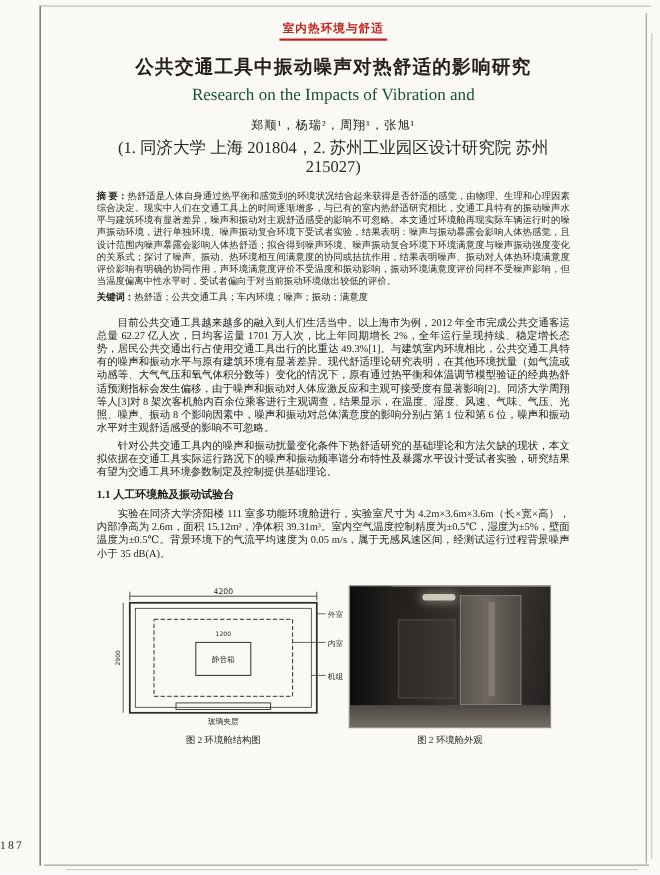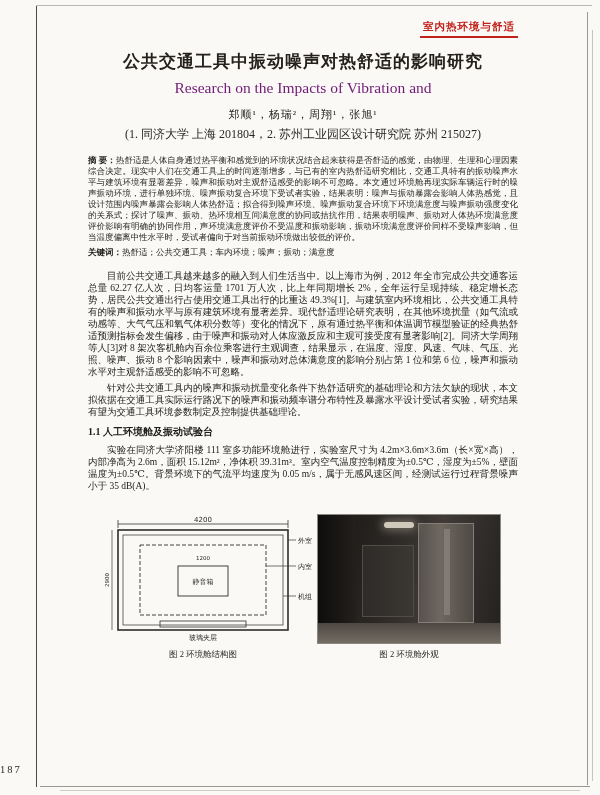--- a/index.html
+++ b/index.html
@@ -12,33 +12,33 @@
   
   .scan-left   { position:absolute; left:36px; top:5px; bottom:8px; width:1px; background:#4a4a48; }
   .scan-top    { position:absolute; left:36px; right:8px; top:5px; height:1px; background:#b9b7b2; }
   .scan-right1 { position:absolute; right:12px; top:12px; bottom:10px; width:1px; background:#9a9892; }
   .scan-right2 { position:absolute; right:7px;  top:30px; bottom:14px; width:1px; background:#c6c4be; }
   .scan-bot1   { position:absolute; left:40px; right:10px; bottom:8px; height:1px; background:#9a9892; }
   .scan-bot2   { position:absolute; left:60px; right:20px; bottom:4px; height:1px; background:#cfcdc7; }
 
   .content { position:absolute; left:88px; top:16px; width:430px; }
 
-  .journal-tag { text-align:right; margin-bottom:4px; }
+  .journal-tag { text-align:center; margin-bottom:4px; }
   .journal-tag span {
     display:inline-block; color:#c2221c; font-weight:bold; font-size:10.5px;
     border-bottom:2px solid #c2221c; padding:0 3px 2px 3px; letter-spacing:1px;
   }
 
   .title-zh {
     margin:12px 0 4px 0; text-align:center;
     font-size:17px; font-weight:bold; color:#26201c; letter-spacing:1px;
   }
-  .title-en { text-align:center; font-size:15.5px; line-height:19px; margin-top:5px; color:#701a75; }
+  .title-en { text-align:center; font-size:15.5px; line-height:19px; margin-top:5px; color:#14532d; }
   .authors  { text-align:center; font-size:11px; margin-top:10px; letter-spacing:1px; }
-  .affiliation { text-align:center; font-size:12px; margin-top:4px; color:#2a2826; }
+  .affiliation { text-align:center; font-size:15px; margin-top:4px; color:#2a2826; }
 
   .abstract {
     margin-top:12px; font-size:8.5px; line-height:11px; text-align:justify; color:#2a2826;
   }
   .abstract .lbl, .keywords .lbl { font-weight:bold;text-align:center; }
   .keywords { margin-top:4px; font-size:8.5px; line-height:11px; }
 
   .body-p {
     margin:0; margin-top:12px; font-size:9.5px; line-height:12px;
     text-align:justify; text-indent:2em; color:#232120;

